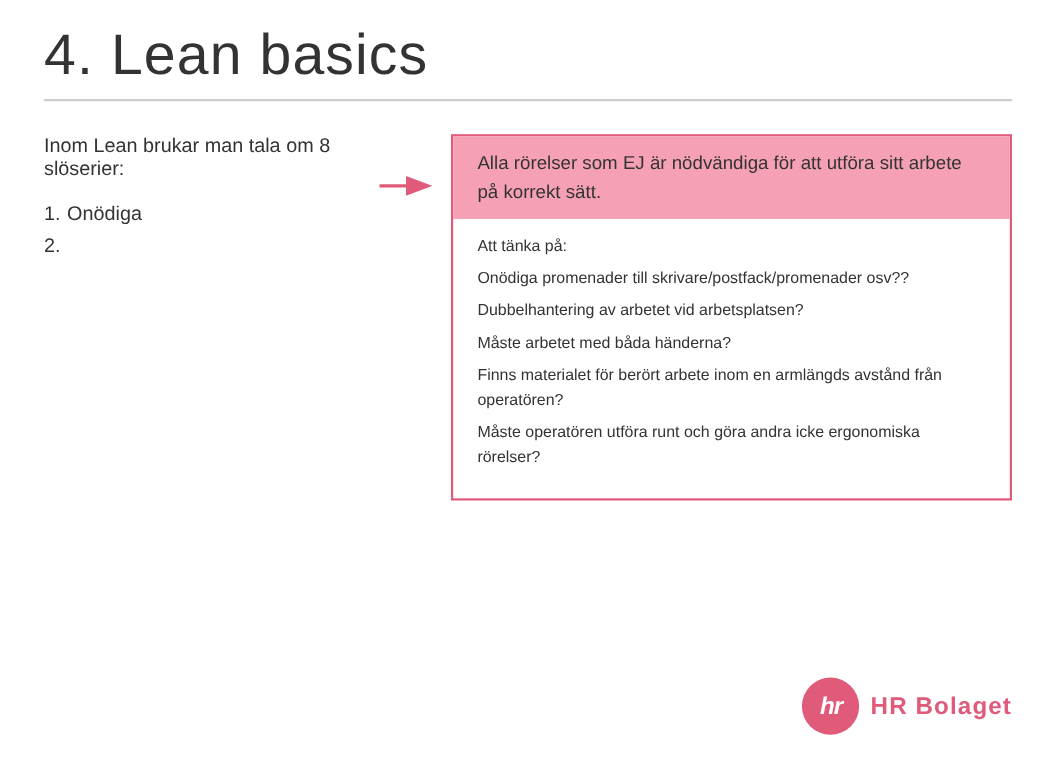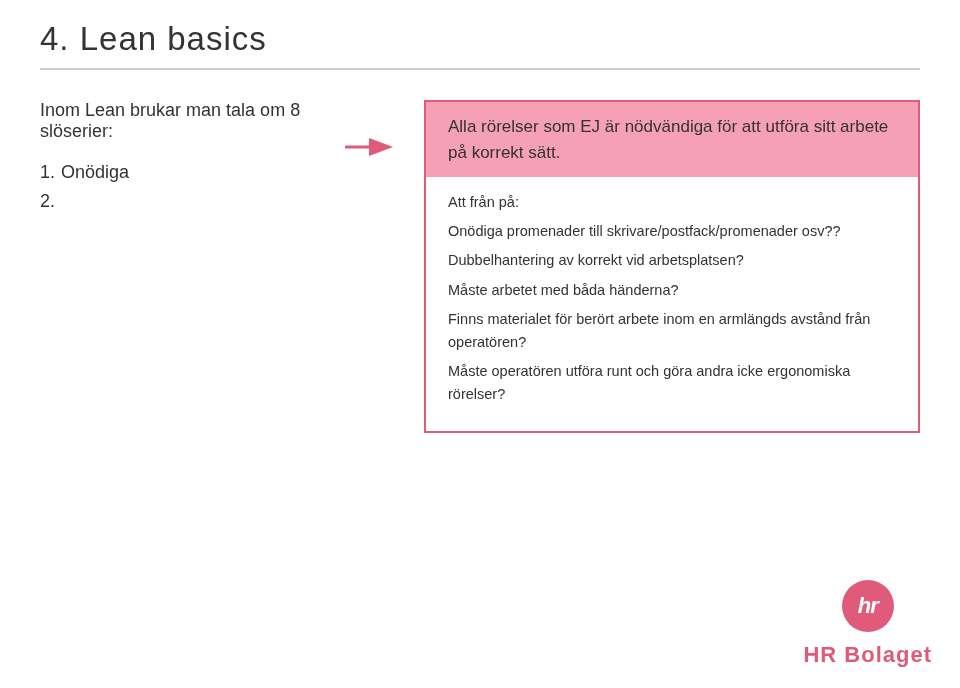--- a/index.html
+++ b/index.html
@@ -24,21 +24,21 @@
       position: relative;
     }
 
     .title-section {
       border-bottom: 2px solid #cccccc;
       padding-bottom: 10px;
       margin-bottom: 30px;
     }
 
     .page-title {
-      font-size: 33px;
+      font-size: 52px;
       font-weight: 300;
       color: #333333;
       letter-spacing: 1px;
     }
 
     .content-area {
       display: flex;
       flex-direction: row;
       align-items: flex-start;
       gap: 0px;
@@ -75,21 +75,21 @@
       padding-top: 30px;
     }
 
     .arrow-svg {
       width: 55px;
       height: 35px;
     }
 
     .right-section {
       flex: 1;
-      margin-left: 24px;
+      margin-left: 10px;
     }
 
     .info-box {
       border: 2px solid #e05a7a;
       padding: 18px 22px;
       background: #ffffff;
     }
 
     .info-box-header {
       background: #f5a0b5;
@@ -115,25 +115,24 @@
     }
 
     .info-label {
       font-weight: 500;
       margin-bottom: 4px;
     }
 
     .logo-area {
       position: absolute;
       bottom: 20px;
-      right: 28px;
+      right: 40px;
       display: flex;
       align-items: center;
       gap: 10px;
-      flex-direction: column;
     }
 
     .logo-circle {
       width: 52px;
       height: 52px;
       border-radius: 50%;
       background: #e05a7a;
       display: flex;
       align-items: center;
       justify-content: center;
@@ -190,23 +189,23 @@
         <line x1="2" y1="17" x2="44" y2="17" stroke="#e05a7a" stroke-width="3" marker-end="url(#arrowhead)"></line>
       </svg>
     </div>
 
     <div class="right-section">
       <div class="info-box">
         <div class="info-box-header">
           <p class="info-box-header-text">Alla rörelser som EJ är nödvändiga för att utföra sitt arbete på korrekt sätt.</p>
         </div>
         <div class="info-box-body">
-          <p class="info-label">Att från på:</p>
+          <p class="info-label">Att tänka på:</p>
           <p>Onödiga promenader till skrivare/postfack/promenader osv??</p>
-          <p>Dubbelhantering av korrekt vid arbetsplatsen?</p>
+          <p>Dubbelhantering av arbetet vid arbetsplatsen?</p>
           <p>Måste arbetet med båda händerna?</p>
           <p>Finns materialet för berört arbete inom en armlängds avstånd från operatören?</p>
           <p>Måste operatören utföra runt och göra andra icke ergonomiska rörelser?</p>
         </div>
       </div>
     </div>
 
   </div>
 
   <div class="logo-area">

